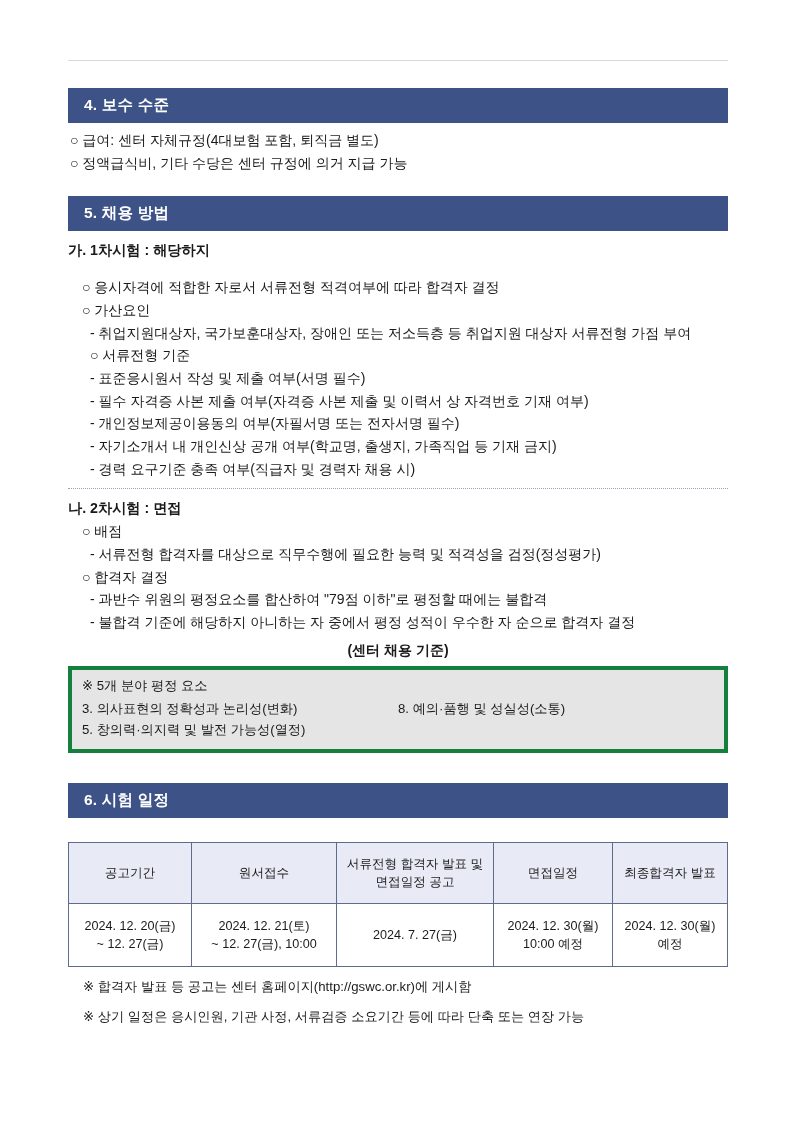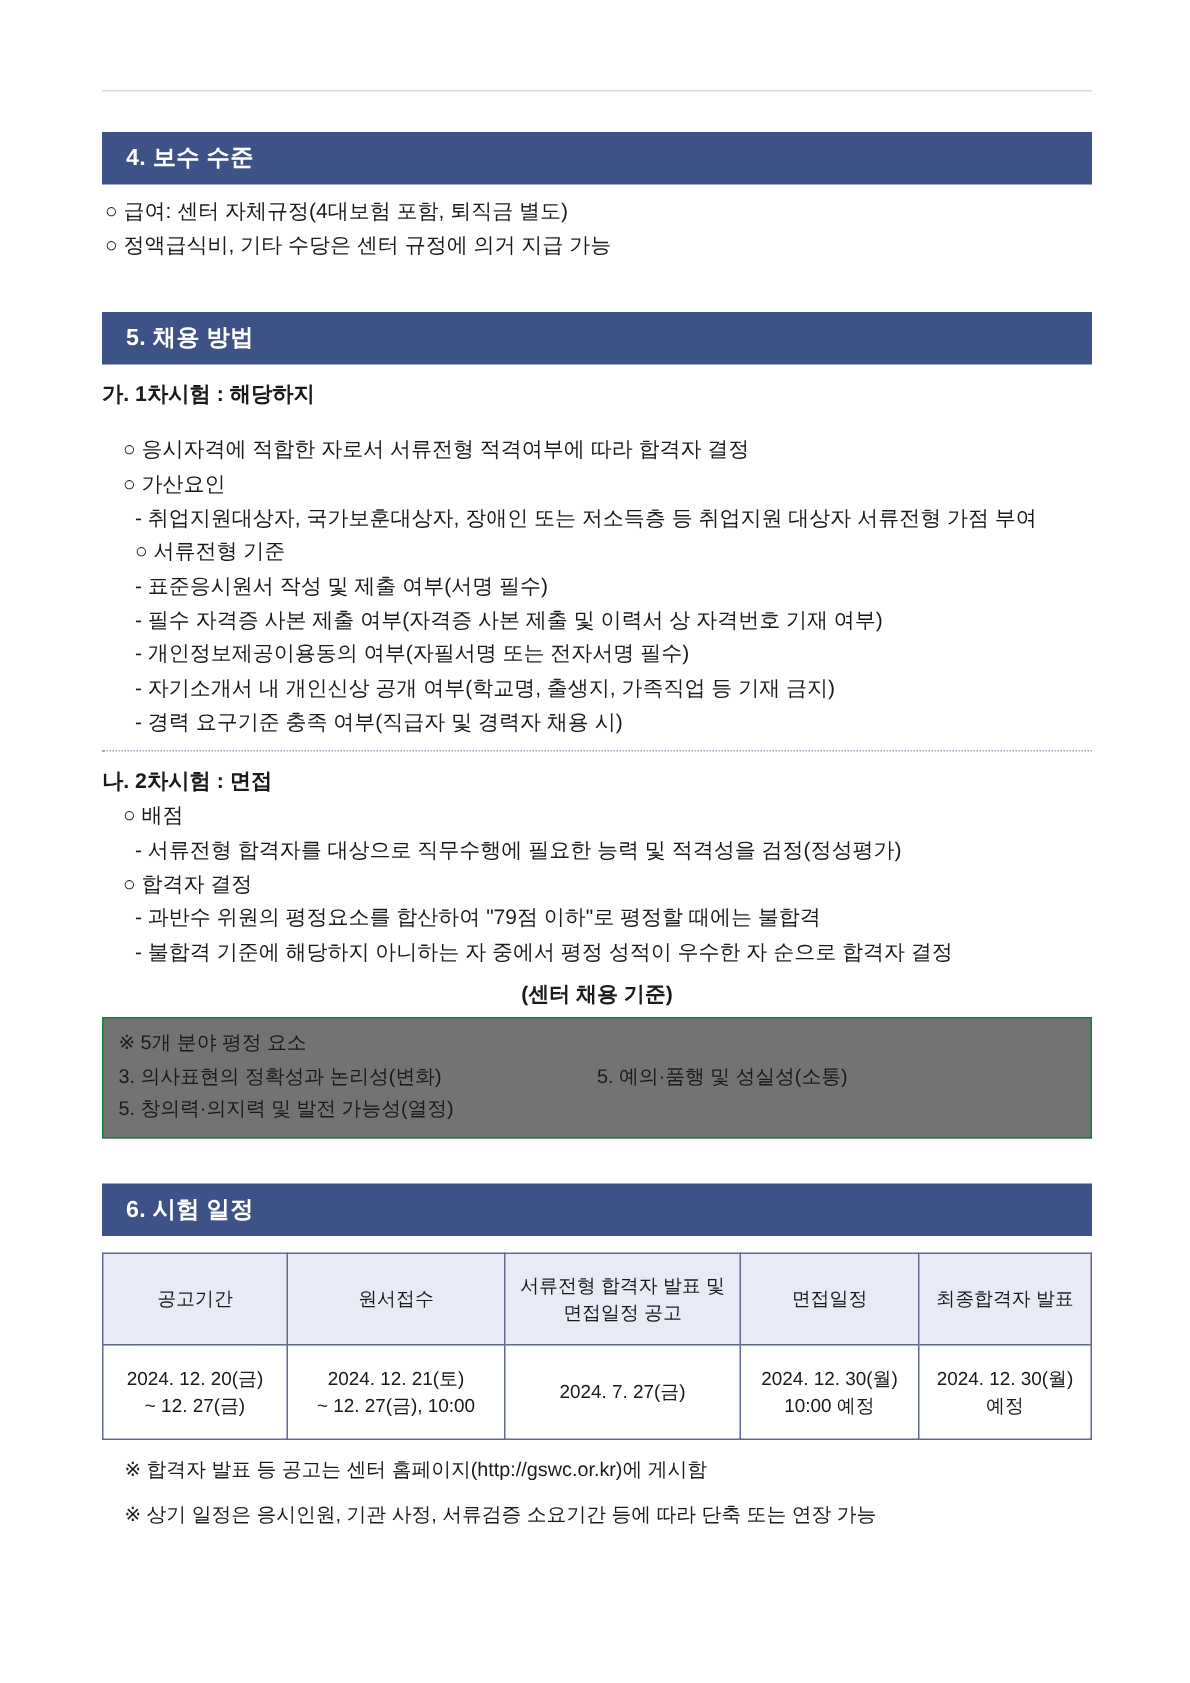--- a/index.html
+++ b/index.html
@@ -80,41 +80,41 @@
 
   .center-bold {
     text-align: center;
     font-weight: bold;
     font-size: 14px;
     margin: 8px 0 6px 0;
   }
 
   
   .crit-box {
-    border: 1px solid #15803d;
-    background: #737373;
+    border: 4px solid #15803d;
+    background: #e5e5e5;
     padding: 7px 10px 9px 10px;
     box-sizing: border-box;
   }
   .crit-title {
     font-size: 13.2px;
     margin-bottom: 3px;
   }
   .crit-row {
     display: flex;
     font-size: 13.2px;
     line-height: 1.6;
   }
   .crit-col {
     flex: 0 0 50%;
   }
 
   
   .sched-wrap {
-    margin-top: 11px;
+    margin-top: 24px;
     display: flex;
     justify-content: center;
   }
   table.sched {
     border-collapse: collapse;
     width: 634px;
     table-layout: fixed;
   }
   table.sched th, table.sched td {
     border: 1px solid #5f6b8c;
@@ -150,21 +150,21 @@
   <div class="top-rule"></div>
 
   <div class="content">
 
     <div class="section-bar short">4. 보수 수준</div>
     <div class="block">
       <div class="line ind0">○ 급여: 센터 자체규정(4대보험 포함, 퇴직금 별도)</div>
       <div class="line ind0">○ 정액급식비, 기타 수당은 센터 규정에 의거 지급 가능</div>
     </div>
 
-    <div class="section-bar short" style="margin-top:34px;">5. 채용 방법</div>
+    <div class="section-bar short" style="margin-top:22px;">5. 채용 방법</div>
 
     <div class="subhead">가. 1차시험 : 해당하지</div>
     <div class="block" style="margin-top:16px;">
       <div class="line ind1">○ 응시자격에 적합한 자로서 서류전형 적격여부에 따라 합격자 결정</div>
       <div class="line ind1">○ 가산요인</div>
       <div class="line ind2">- 취업지원대상자, 국가보훈대상자, 장애인 또는 저소득층 등 취업지원 대상자 서류전형 가점 부여</div>
       <div class="line ind2">○ 서류전형 기준</div>
       <div class="line ind2">- 표준응시원서 작성 및 제출 여부(서명 필수)</div>
       <div class="line ind2">- 필수 자격증 사본 제출 여부(자격증 사본 제출 및 이력서 상 자격번호 기재 여부)</div>
       <div class="line ind2">- 개인정보제공이용동의 여부(자필서명 또는 전자서명 필수)</div>
@@ -182,21 +182,21 @@
       <div class="line ind2">- 과반수 위원의 평정요소를 합산하여 "79점 이하"로 평정할 때에는 불합격</div>
       <div class="line ind2">- 불합격 기준에 해당하지 아니하는 자 중에서 평정 성적이 우수한 자 순으로 합격자 결정</div>
     </div>
 
     <div class="center-bold">(센터 채용 기준)</div>
 
     <div class="crit-box">
       <div class="crit-title">※ 5개 분야 평정 요소</div>
       <div class="crit-row">
         <div class="crit-col">3. 의사표현의 정확성과 논리성(변화)</div>
-        <div class="crit-col">5. 예의·품행 및 성실성(소통)</div>
+        <div class="crit-col">8. 예의·품행 및 성실성(소통)</div>
       </div>
       <div class="crit-row">
         <div class="crit-col">5. 창의력·의지력 및 발전 가능성(열정)</div>
         <div class="crit-col"></div>
       </div>
     </div>
 
     <div class="section-bar short" style="margin-top:30px;">6. 시험 일정</div>
 
     <div class="sched-wrap">

